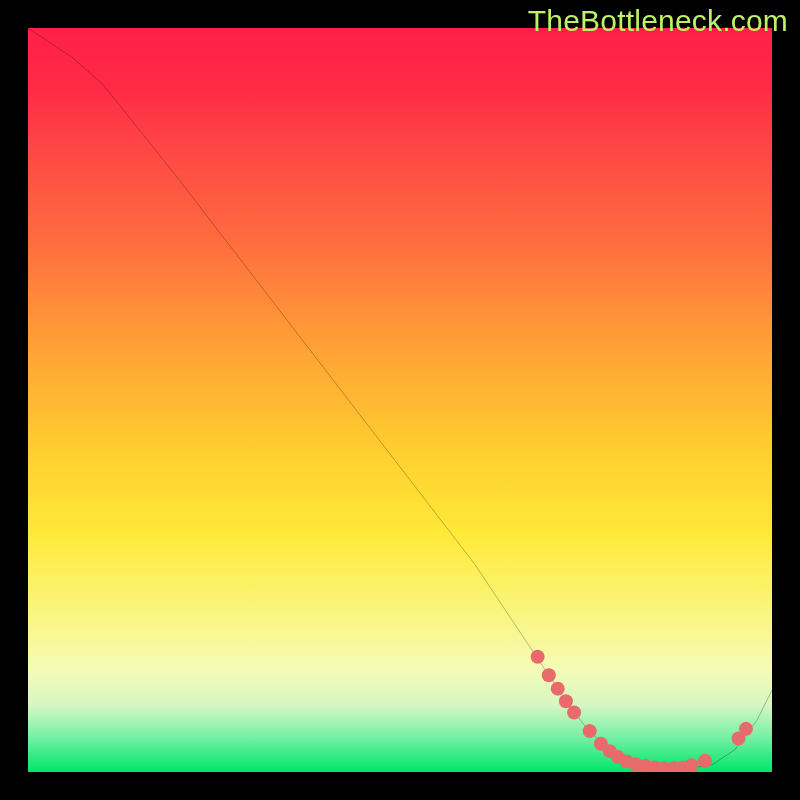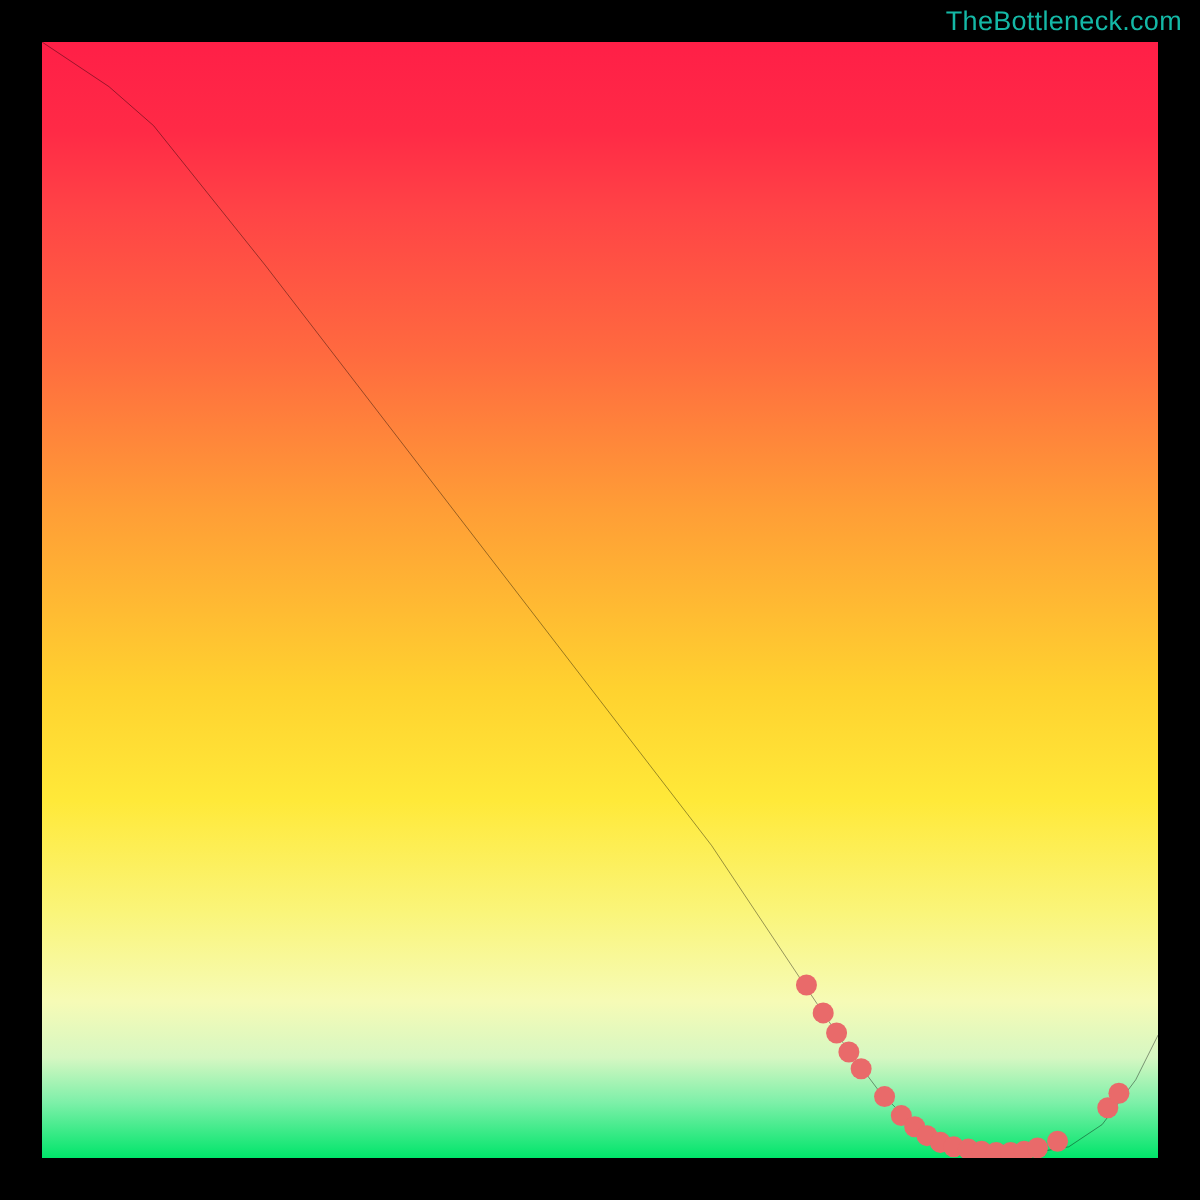--- a/index.html
+++ b/index.html
@@ -8,22 +8,22 @@
     position: relative;
     width: 800px;
     height: 800px;
     background: #000;
   }
   .watermark {
     position: absolute;
     top: 4px;
     right: 12px;
     font-family: Arial, Helvetica, sans-serif;
-    font-size: 18px;
-    color: #14b8a6;
+    font-size: 30px;
+    color: #bef264;
     letter-spacing: 0.2px;
     z-index: 10;
   }
   .plot-area {
     position: absolute;
     left: 28px;
     top: 28px;
     width: 744px;
     height: 744px;
     

